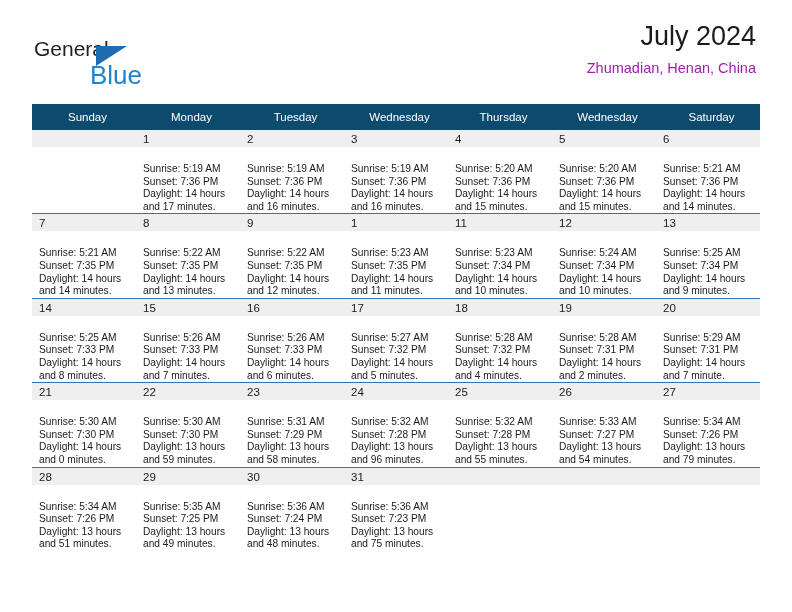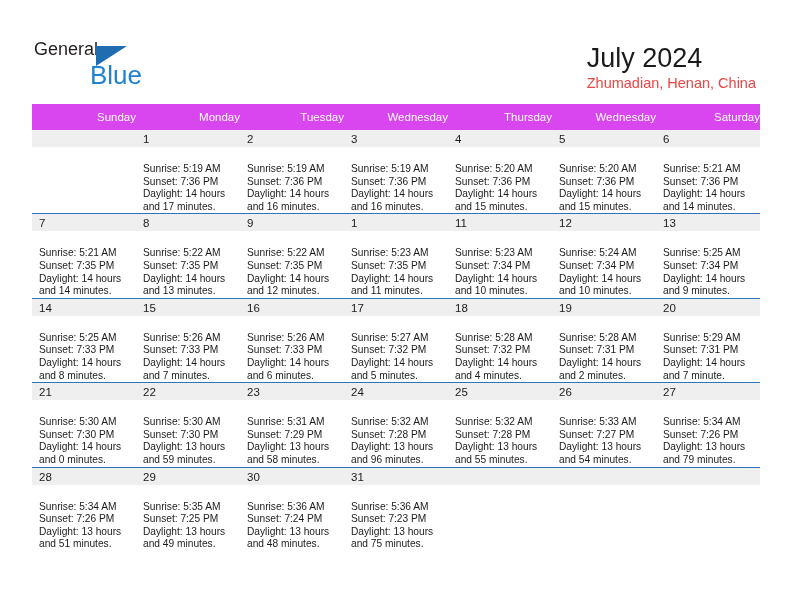--- a/index.html
+++ b/index.html
@@ -33,21 +33,21 @@
     position: absolute;
     left: 34px;
     top: 36px;
     width: 180px;
     height: 56px;
   }
   .logo-general {
     position: absolute;
     left: 0;
     top: 0;
-    font-size: 18px;
+    font-size: 21px;
     letter-spacing: 0px;
     color: #231f20;
     line-height: 26px;
   }
   .logo-tri {
     position: absolute;
     left: 62px;
     top: 10px;
     width: 0;
     height: 0;
@@ -59,51 +59,52 @@
     left: 56px;
     top: 26px;
     font-size: 26px;
     color: #1f83d0;
     line-height: 26px;
   }
 
   .title-block {
     position: absolute;
     right: 36px;
-    top: 42px;
+    top: 20px;
+    text-align: right;
   }
   .cal-title {
     font-size: 27px;
     color: #1b1b1b;
     line-height: 32px;
     white-space: nowrap;
   }
   .cal-subtitle {
-    margin-top: 1px;
+    margin-top: 8px;
     font-size: 14.5px;
-    color: #ef4444;
+    color: #a21caf;
     line-height: 17px;
     white-space: nowrap;
   }
 
   
   .calendar {
     position: absolute;
     left: 32px;
     top: 104px;
     width: 728px;
     border-collapse: collapse;
     table-layout: fixed;
   }
   .calendar th {
-    background: #d946ef;
+    background: #0c4a6e;
     color: #ffffff;
     font-size: 11.5px;
     font-weight: normal;
-    text-align: right;
+    text-align: center;
     padding: 6px 0 7px 7px;
     height: 13px;
     border: none;
   }
   .calendar td {
     vertical-align: top;
     padding: 0;
     border: none;
     border-top: 1px solid #2e72b8;
     width: 104px;

